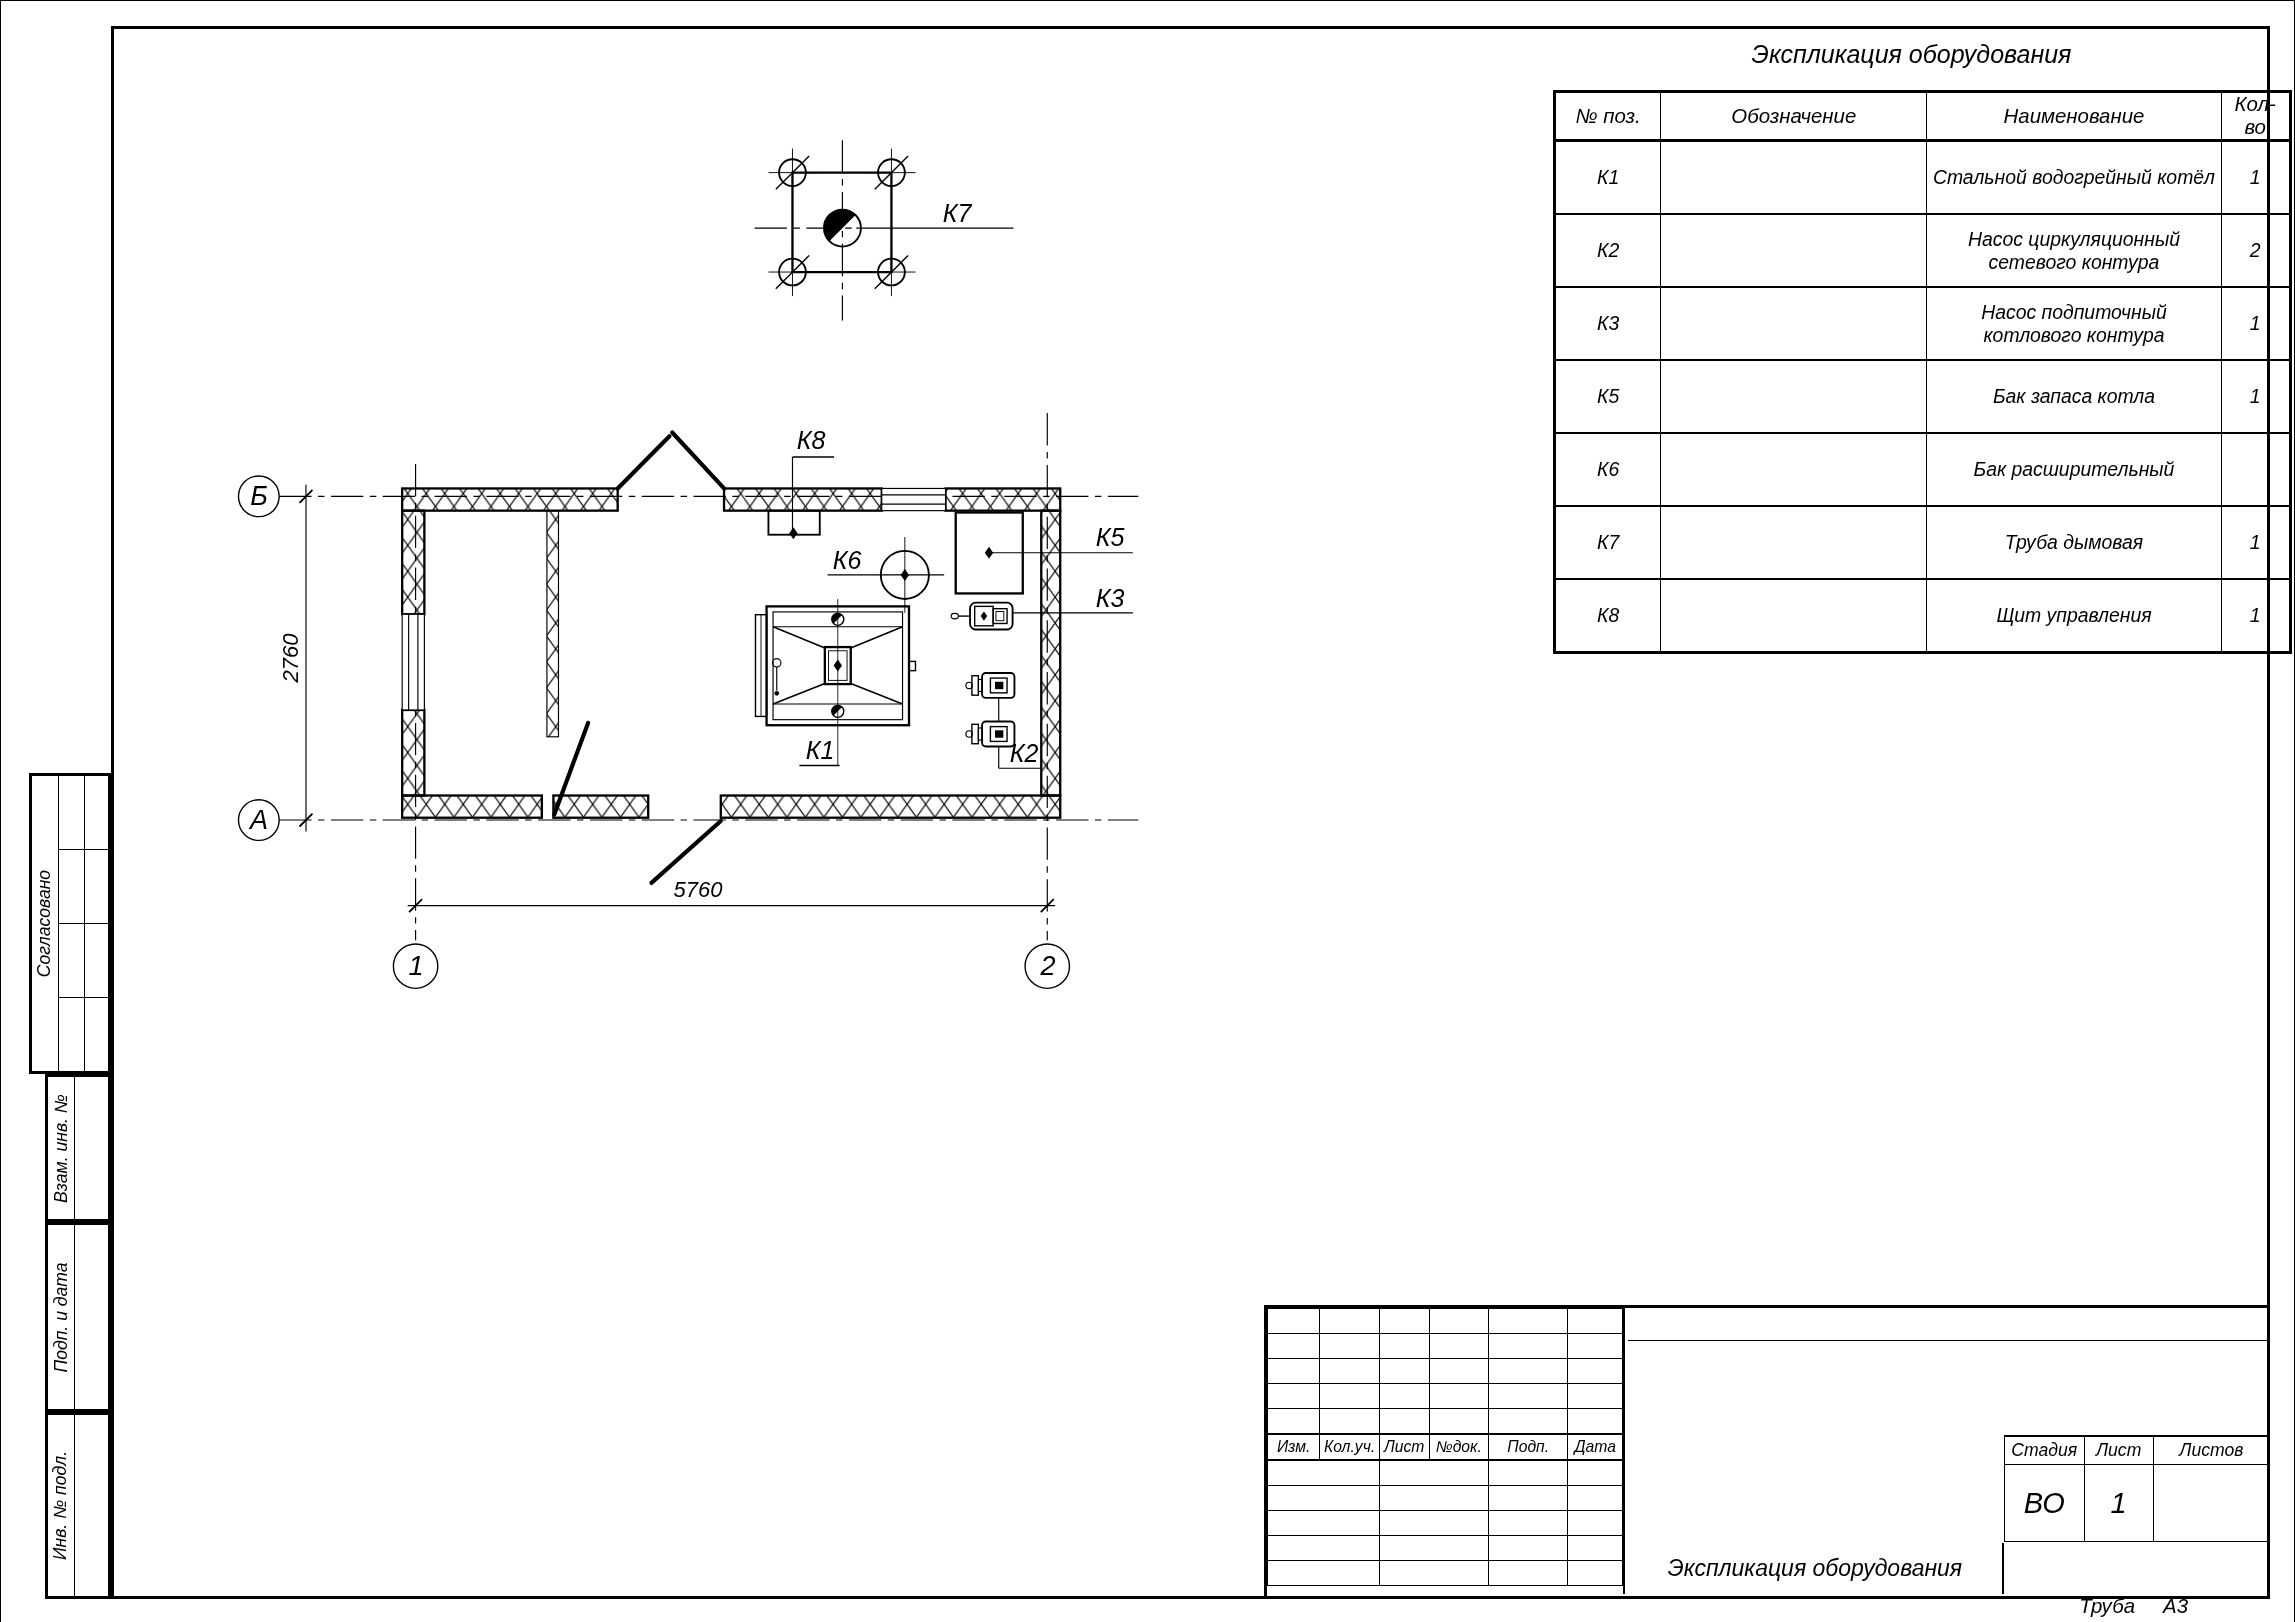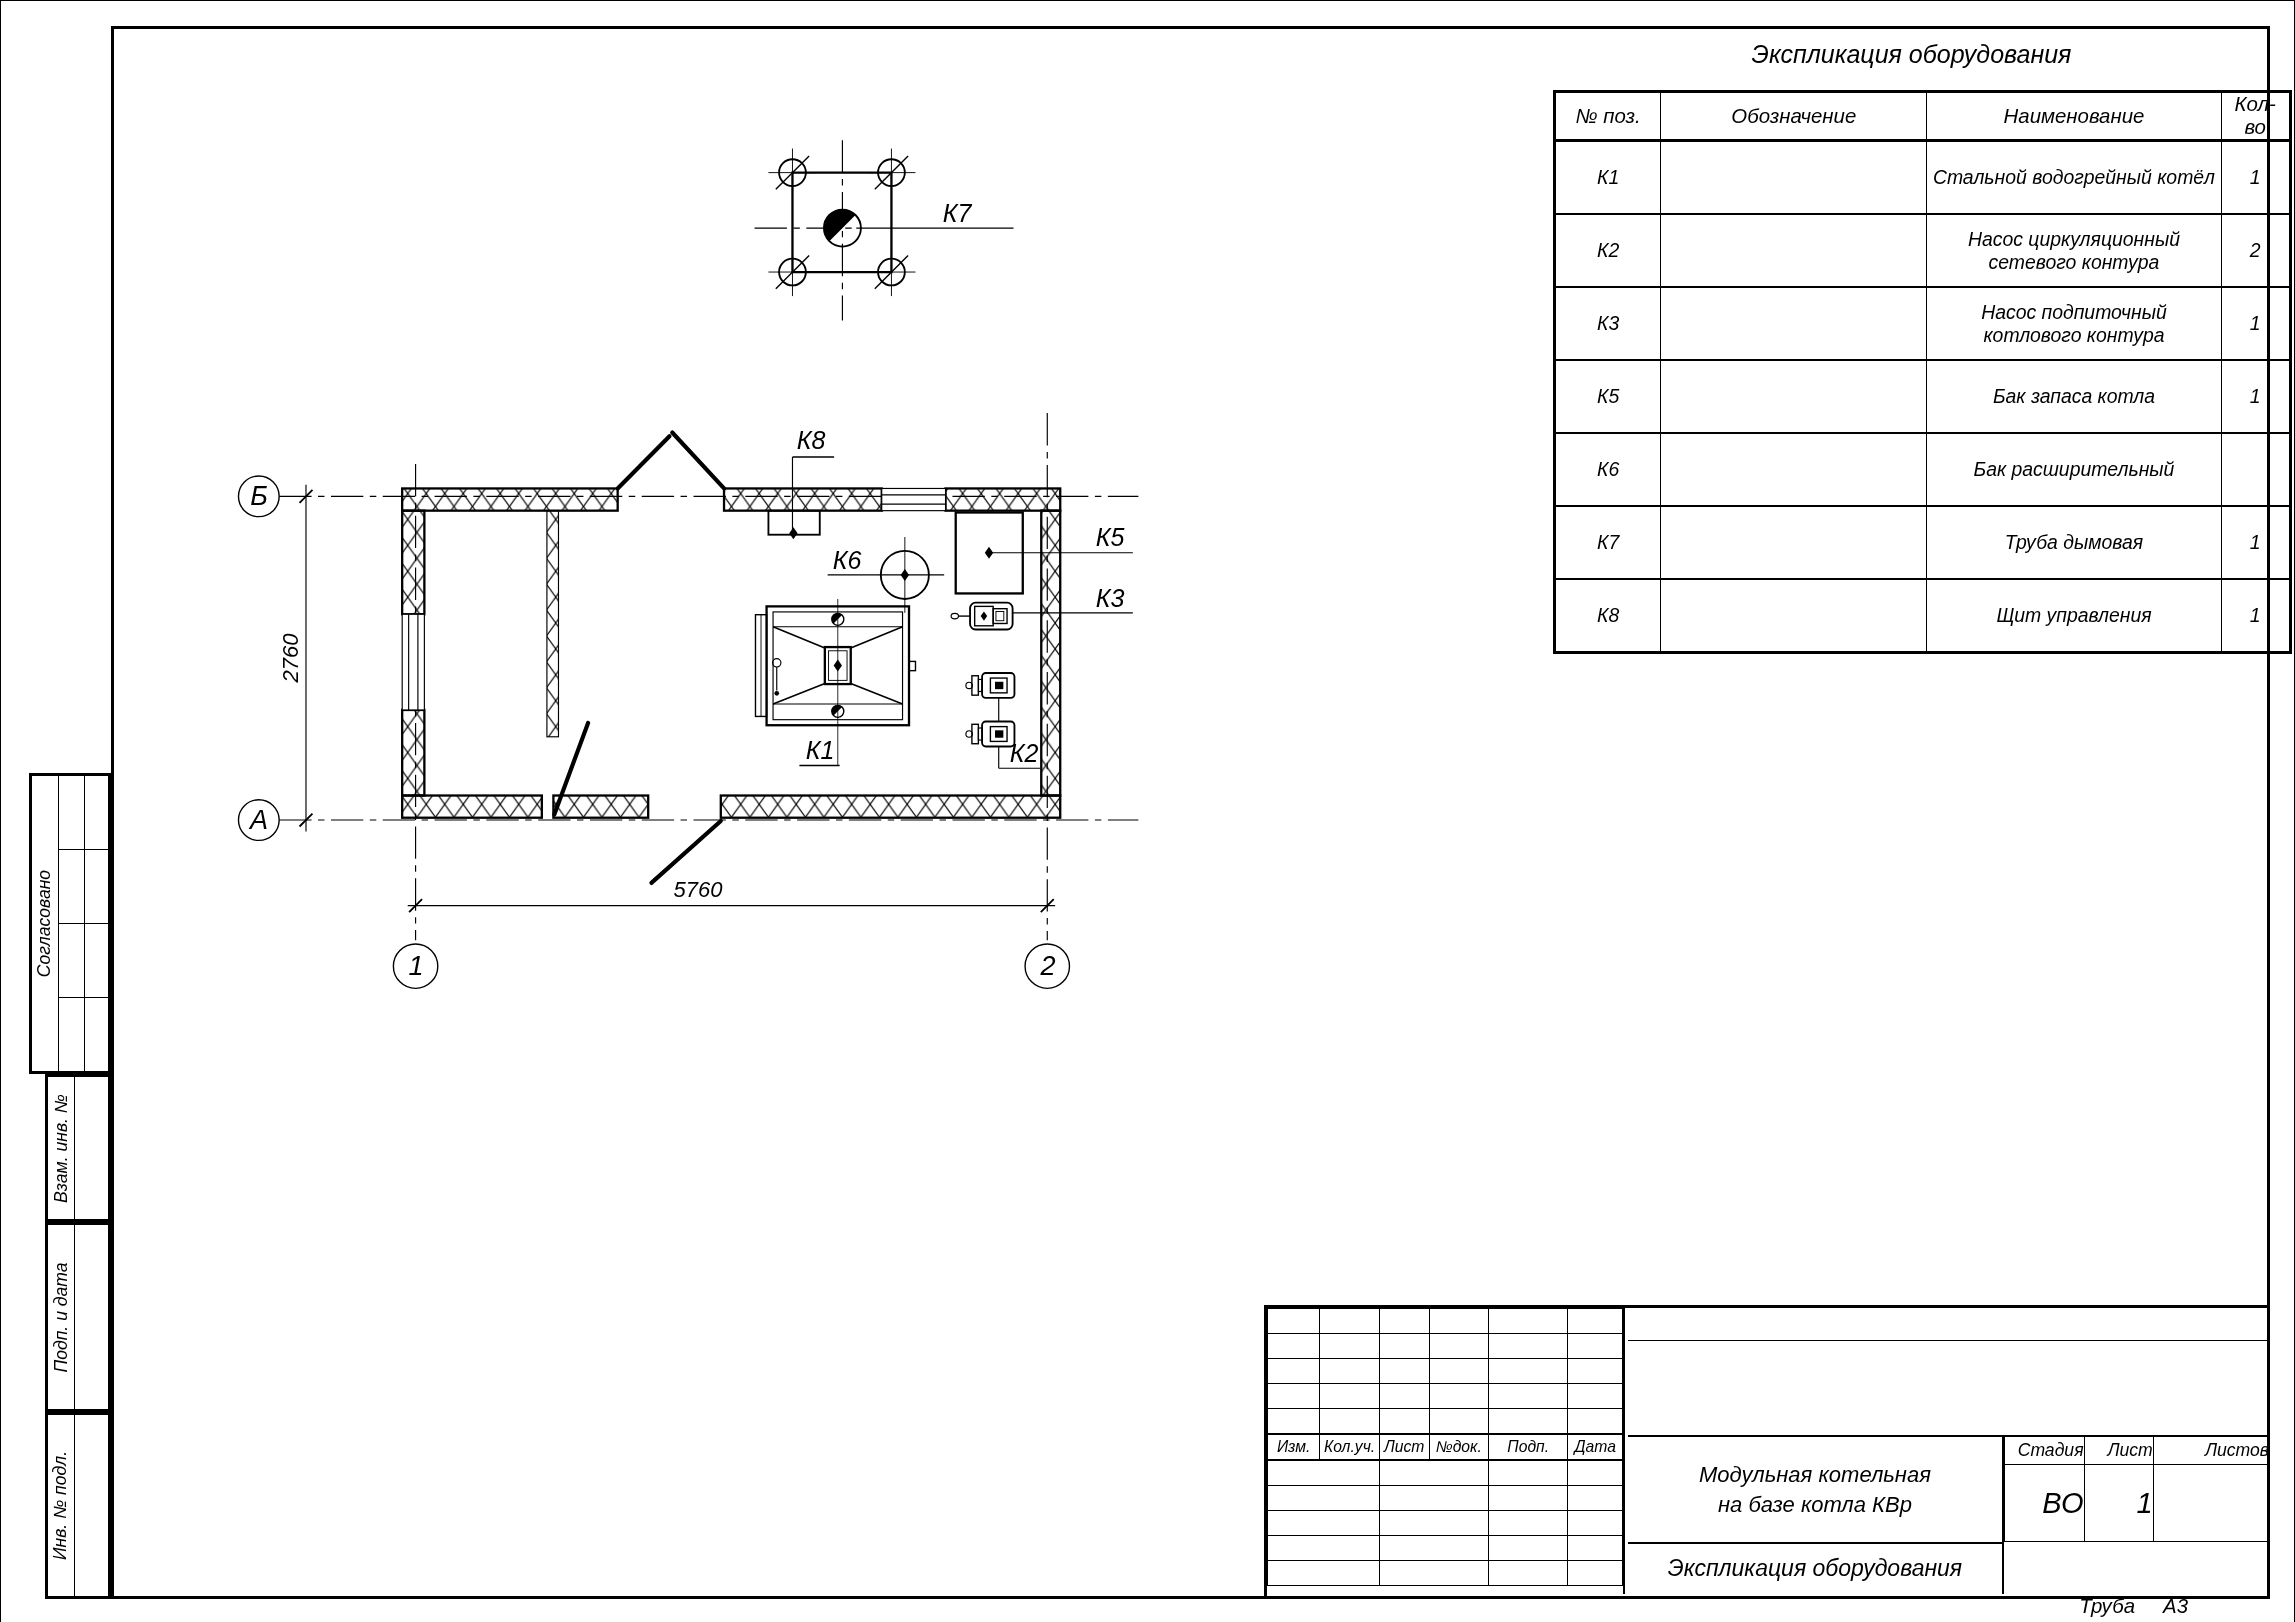--- a/index.html
+++ b/index.html
@@ -30,21 +30,21 @@
   #tb-right{position:absolute;left:361px;top:0;width:642px;height:286px;}
   .tbl-line{position:absolute;background:#000;}
   #cell-title{position:absolute;left:0;top:127px;width:376px;height:109px;
       border-top:2.8px solid #000;border-right:2.8px solid #000;border-bottom:2.8px solid #000;box-sizing:border-box;
       display:flex;flex-direction:column;justify-content:center;text-align:center;
       font-size:22px;font-style:italic;line-height:1.35;}
   #cell-doc{position:absolute;left:0;top:235px;width:376px;height:51px;
       border-right:2.8px solid #000;box-sizing:border-box;display:flex;align-items:center;
       justify-content:center;font-size:23px;font-style:italic;}
   #stage-tbl{position:absolute;left:376px;top:127px;border-collapse:collapse;table-layout:fixed;}
-  #stage-tbl td{border:1.4px solid #000;text-align:right;vertical-align:middle;
+  #stage-tbl td{border:1.4px solid #000;text-align:center;vertical-align:middle;
       font-style:italic;padding:0;}
   #stage-tbl .shd td{height:27px;font-size:17.6px;border-top:2.8px solid #000;}
   #stage-tbl .sval td{height:76px;font-size:29px;margin-top:22px;}
   #g9{position:absolute;left:376px;top:235px;width:265px;height:51px;}
   
   .stamp{position:absolute;border:2.8px solid #000;box-sizing:border-box;}
   .stamp table{border-collapse:collapse;table-layout:fixed;width:100%;height:100%;}
   .stamp td{border:1.4px solid #000;padding:0;}
   .vlab{display:flex;align-items:center;justify-content:center;width:100%;height:100%;}
   .vlab span{transform:rotate(-90deg);white-space:nowrap;font-size:17.6px;font-style:italic;}
@@ -377,24 +377,20 @@
               <td colspan="2"></td>
               <td></td>
               <td></td>
             </tr>
       </tbody>
         </table>
     </div>
 
     <div id="tb-right">
       <div class="tbl-line" style="left:0;top:32px;width:642px;height:1.4px"></div>
-      <div id="cell-title">
-        <div>Модульная котельная</div>
-        <div>на базе котла КВр</div>
-      </div>
       <table id="stage-tbl">
         <tbody>
             <tr class="shd">
           <td style="width:79px">Стадия</td>
           <td style="width:69px">Лист</td>
           <td style="width:117px">Листов</td>
         </tr>
         <tr class="sval">
           <td>ВО</td>
           <td>1</td>

